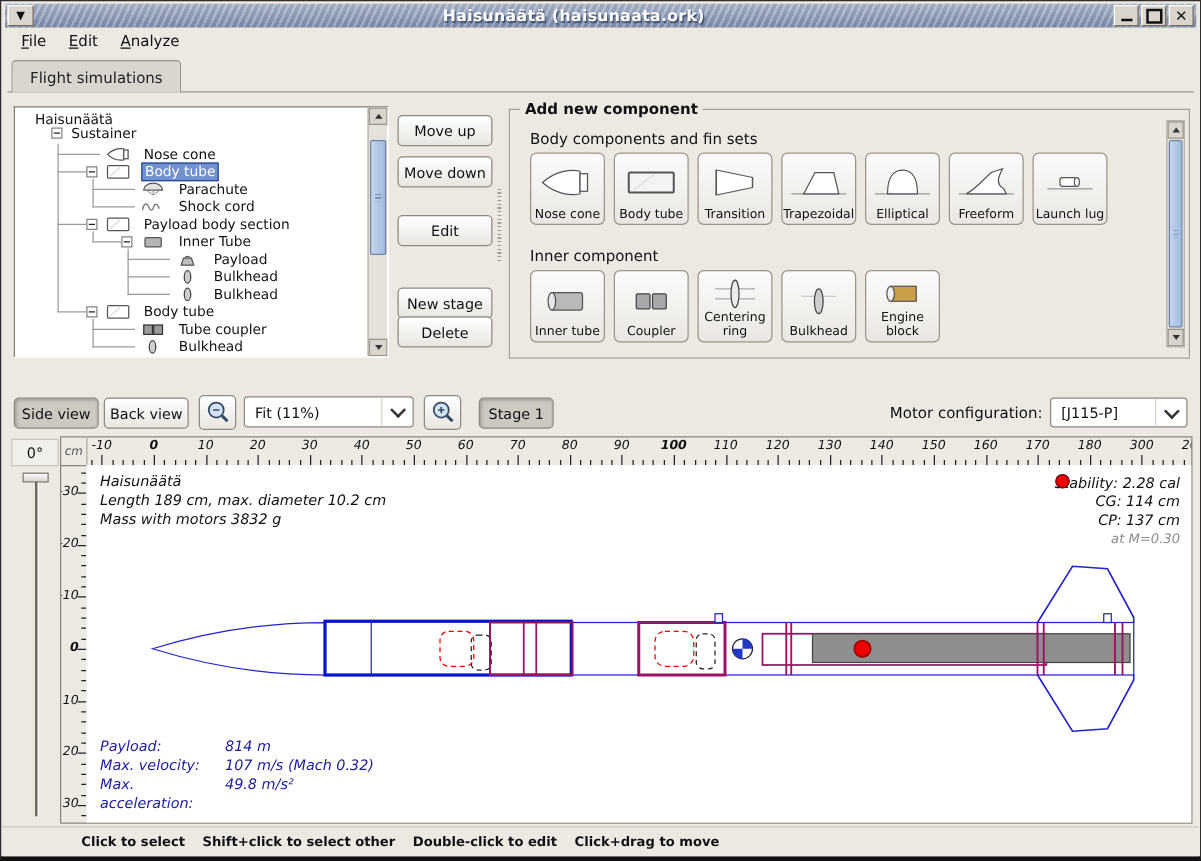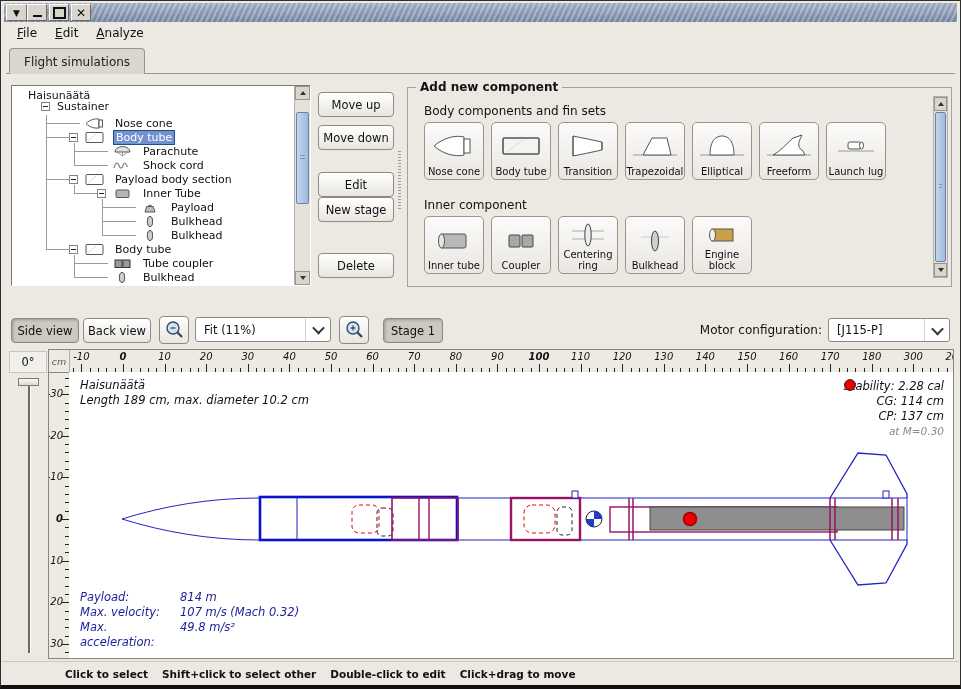--- a/index.html
+++ b/index.html
@@ -93,20 +93,21 @@
   .hint:first-child{margin-left:63px;}
 </style>
 </head>
 <body>
 
 <div class="window">
 
   <div class="titlebar">
     <div class="stripes"></div>
     <div class="tb-icon">▼</div>
+    <div class="tb-title">Haisunäätä (haisunaata.ork)</div>
     <div class="tb-btns">
       <div class="tb-btn">
           <div class="glyph-min"></div>
         </div>
       <div class="tb-btn">
           <div class="glyph-max"></div>
         </div>
       <div class="tb-btn">
           <span class="glyph-x">✕</span>
         </div>
@@ -243,21 +244,21 @@
         </div>
       <div class="sb-btn down">
           <div class="tri-down"></div>
         </div>
     </div>
   </div>
 
   <div class="btn" style="left:317px;top:91px;width:74px;height:23px;">Move up</div>
   <div class="btn" style="left:317px;top:124px;width:74px;height:23px;">Move down</div>
   <div class="btn" style="left:317px;top:171px;width:74px;height:23px;">Edit</div>
-  <div class="btn" style="left:317px;top:196px;width:74px;height:23px;">New stage</div>
+  <div class="btn" style="left:317px;top:229px;width:74px;height:23px;">New stage</div>
   <div class="btn" style="left:317px;top:252px;width:74px;height:23px;">Delete</div>
 
   <div class="splitter-grip"></div>
 
   <div class="add-panel">
     <div class="add-legend">Add new component</div>
     <div class="add-section-label" style="top:16px;">Body components and fin sets</div>
     <div class="comp-row" style="top:34px;" id="compRow0">
         <div class="comp-btn"><div class="ci"><svg viewBox="0 0 48 30" width="48" height="30" xmlns="http://www.w3.org/2000/svg">
               <path d="M4 15 C14 6 27 4 34 6 L34 24 C27 26 14 24 4 15 Z" fill="#fff" stroke="#555"></path>
@@ -350,21 +351,21 @@
             <circle cx="9" cy="9" r="6" fill="#d4e2f4" stroke="#344a66" stroke-width="1.4"></circle>
             <line x1="13.5" y1="13.5" x2="18" y2="18" stroke="#344a66" stroke-width="2.4"></line>
             <line x1="6.5" y1="9" x2="11.5" y2="9" stroke="#344a66" stroke-width="1.3"></line>
             <line x1="9" y1="6.5" x2="9" y2="11.5" stroke="#344a66" stroke-width="1.3"></line>
           </svg></span>
       </div>
     <div class="btn pressed" style="left:382px;top:4px;width:58px;height:23px;">Stage 1</div>
   </div>
   <div class="motor-wrap">
     <span class="lbl">Motor configuration:</span>
-    <div class="combo" style="position:relative;width:122px;height:24px;">
+    <div class="combo" style="position:relative;width:110px;height:24px;">
       <span class="val">[J115-P]</span>
       <span class="arrow">
           <span class="chev"></span>
         </span>
     </div>
   </div>
 
   <div class="rot-label">0°</div>
   <div class="slider-track"></div>
   <div class="slider-handle"></div>
@@ -573,20 +574,21 @@
           <g>
             <circle cx="525" cy="147" r="8" fill="#fff" stroke="#223"></circle>
             <path d="M525 147 L525 139 A8 8 0 0 1 533 147 Z" fill="#2239c9"></path>
             <path d="M525 147 L525 155 A8 8 0 0 1 517 147 Z" fill="#2239c9"></path>
           </g>
           <circle cx="621" cy="147" r="6.5" fill="#ee0000" stroke="#a00000" stroke-width="1.5"></circle>
         </svg>
       <div class="cv-info" id="cvInfo">
           <div>Haisunäätä</div>
           <div>Length 189 cm, max. diameter 10.2 cm</div>
+          <div>Mass with motors 3832 g</div>
         </div>
       <div class="stab">
         <div class="row">
             <span>Stability: 2.28 cal</span>
           </div>
         <div class="row">
             <span id="cgIconSlot">
               <svg viewBox="0 0 12 12" width="12" height="12" xmlns="http://www.w3.org/2000/svg">
                 <circle cx="6" cy="6" r="5.4" fill="#fff" stroke="#223"></circle>
                 <path d="M6 6 L6 .6 A5.4 5.4 0 0 1 11.4 6 Z" fill="#2239c9"></path>

